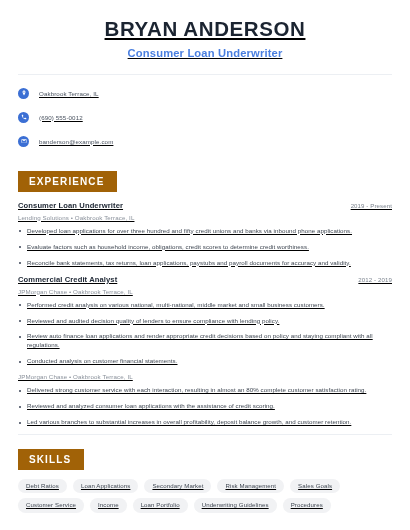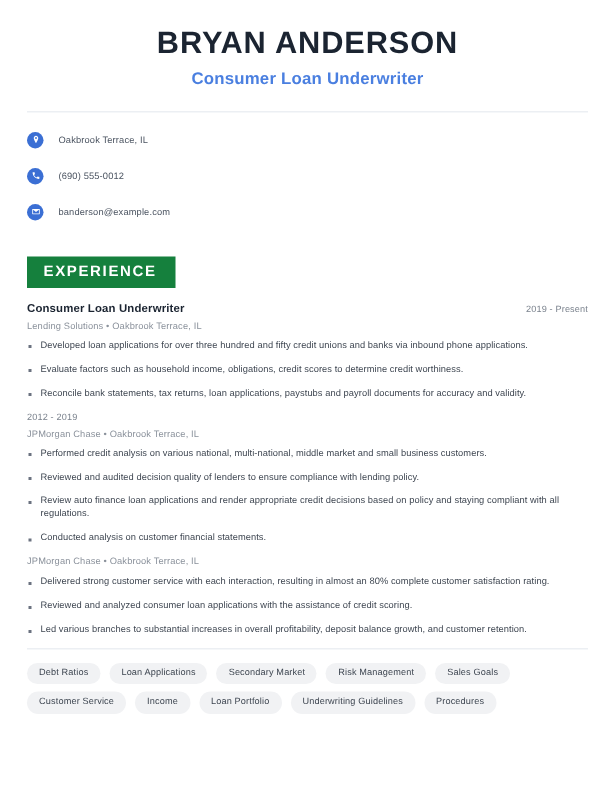--- a/index.html
+++ b/index.html
@@ -11,20 +11,21 @@
     font-family: "Liberation Sans", sans-serif;
     overflow: hidden;
   }
 
   .page {
     width: 410px;
     height: 530px;
     background: #ffffff;
     padding: 0 18px;
     position: relative;
+    text-decoration: underline;
   }
 
   
   .header {
     text-align: center;
     padding-top: 17px;
   }
   .name {
     font-size: 20.5px;
     font-weight: bold;
@@ -72,21 +73,21 @@
   .contact-icon svg { display: block; }
   .contact-text {
     font-size: 6.2px;
     color: #4a5360;
     letter-spacing: 0.1px;
   }
 
   
   .section-badge {
     display: inline-block;
-    background: #15803d;
+    background: #a16207;
     color: #ffffff;
     font-size: 10px;
     font-weight: bold;
     letter-spacing: 1.1px;
     padding: 5px 13px 5px 11px;
     margin-top: 14px;
   }
   .badge-wrap { display: block; }
 
   
@@ -217,20 +218,21 @@
       <div class="entry-company">Lending Solutions  •  Oakbrook Terrace, IL</div>
       <ul class="bullets">
         <li>Developed loan applications for over three hundred and fifty credit unions and banks via inbound phone applications.</li>
         <li>Evaluate factors such as household income, obligations, credit scores to determine credit worthiness.</li>
         <li>Reconcile bank statements, tax returns, loan applications, paystubs and payroll documents for accuracy and validity.</li>
       </ul>
     </div>
 
     <div class="entry entry-gap">
       <div class="entry-head">
+        <span class="entry-role">Commercial Credit Analyst</span>
         <span class="entry-dates">2012 - 2019</span>
       </div>
       <div class="entry-company">JPMorgan Chase  •  Oakbrook Terrace, IL</div>
       <ul class="bullets">
         <li>Performed credit analysis on various national, multi-national, middle market and small business customers.</li>
         <li>Reviewed and audited decision quality of lenders to ensure compliance with lending policy.</li>
         <li>Review auto finance loan applications and render appropriate credit decisions based on policy and staying compliant with all regulations.</li>
         <li>Conducted analysis on customer financial statements.</li>
       </ul>
     </div>
@@ -241,20 +243,23 @@
         <li>Delivered strong customer service with each interaction, resulting in almost an 80% complete customer satisfaction rating.</li>
         <li>Reviewed and analyzed consumer loan applications with the assistance of credit scoring.</li>
         <li>Led various branches to substantial increases in overall profitability, deposit balance growth, and customer retention.</li>
       </ul>
     </div>
 
   </div>
 
   <div class="divider"></div>
 
+  <div class="badge-wrap">
+    <span class="section-badge">SKILLS</span>
+  </div>
 
   <div class="skills-wrap">
     <div class="skill-tags">
       <span class="skill-tag">Debt Ratios</span>
       <span class="skill-tag">Loan Applications</span>
       <span class="skill-tag">Secondary Market</span>
       <span class="skill-tag">Risk Management</span>
       <span class="skill-tag">Sales Goals</span>
       <span class="skill-tag">Customer Service</span>
       <span class="skill-tag">Income</span>

